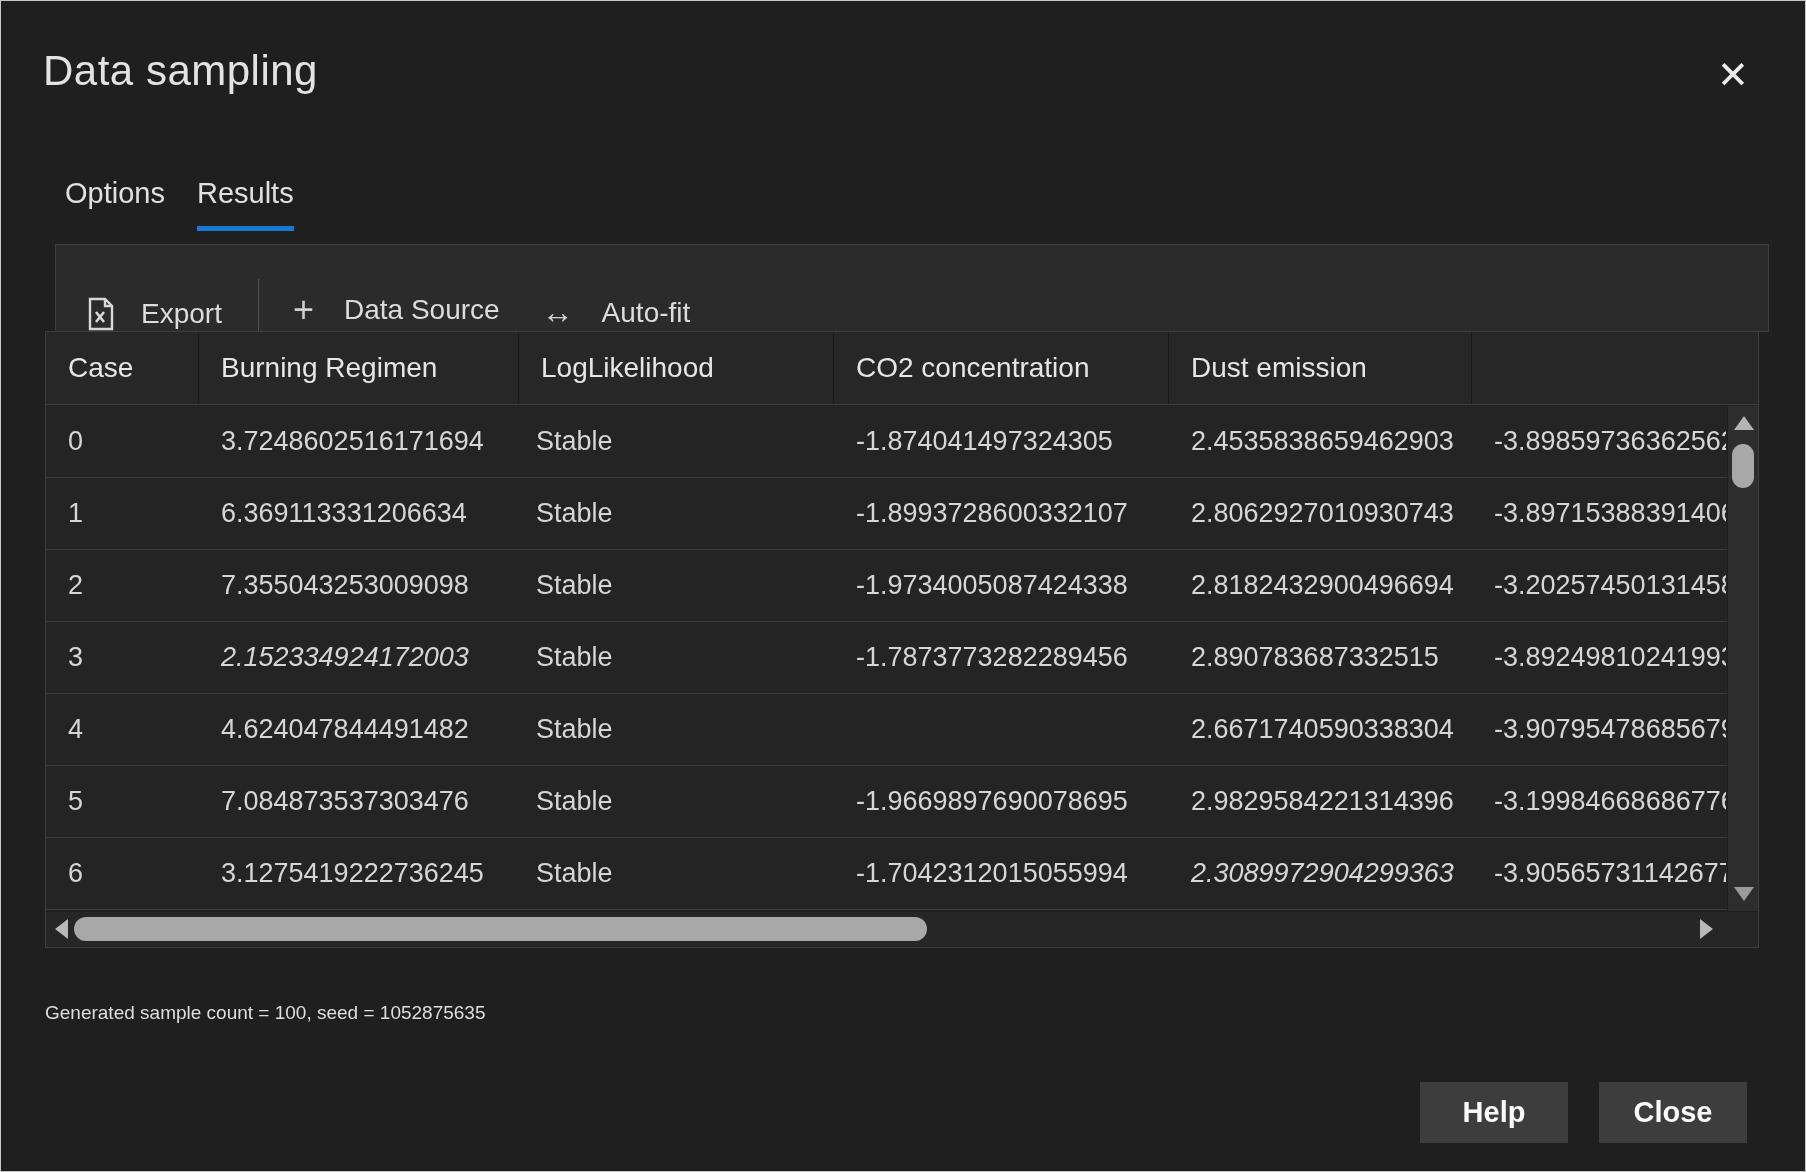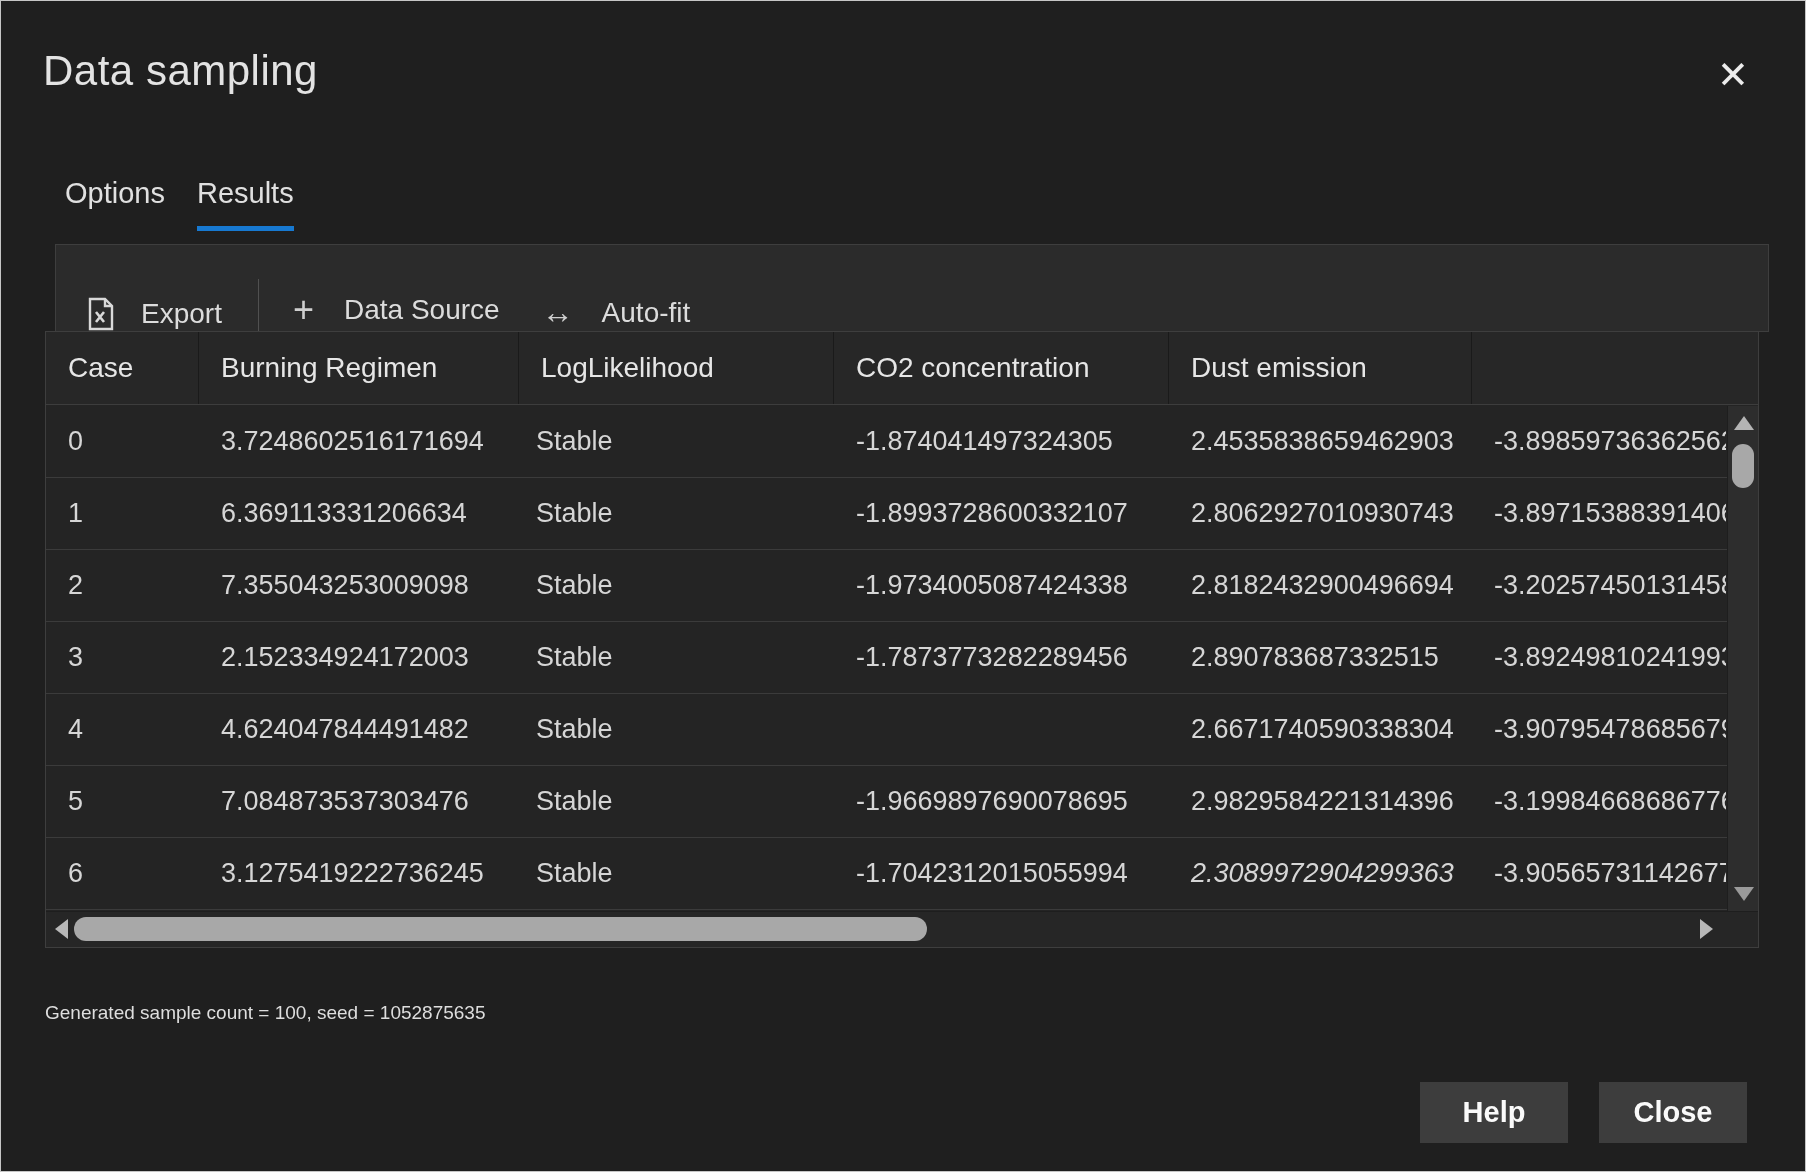--- a/index.html
+++ b/index.html
@@ -161,21 +161,21 @@
       <div class="tr">
         <div class="td" style="width: 153px;">2</div>
         <div class="td" style="width: 315px;">7.355043253009098</div>
         <div class="td" style="width: 320px;">Stable</div>
         <div class="td" style="width: 335px;">-1.9734005087424338</div>
         <div class="td" style="width: 303px;">2.8182432900496694</div>
         <div class="td" style="width: 254px;">-3.2025745013145868</div>
       </div>
       <div class="tr">
         <div class="td" style="width: 153px;">3</div>
-        <div class="td" style="width: 315px;">2.152334924172003</div>
+        <div class="td" style="width: 315px; font-style: italic;">2.152334924172003</div>
         <div class="td" style="width: 320px;">Stable</div>
         <div class="td" style="width: 335px;">-1.7873773282289456</div>
         <div class="td" style="width: 303px;">2.890783687332515</div>
         <div class="td" style="width: 254px;">-3.8924981024199368</div>
       </div>
       <div class="tr">
         <div class="td" style="width: 153px;">4</div>
         <div class="td" style="width: 315px;">4.624047844491482</div>
         <div class="td" style="width: 320px;">Stable</div>
         <div class="td" style="width: 335px;"></div>

